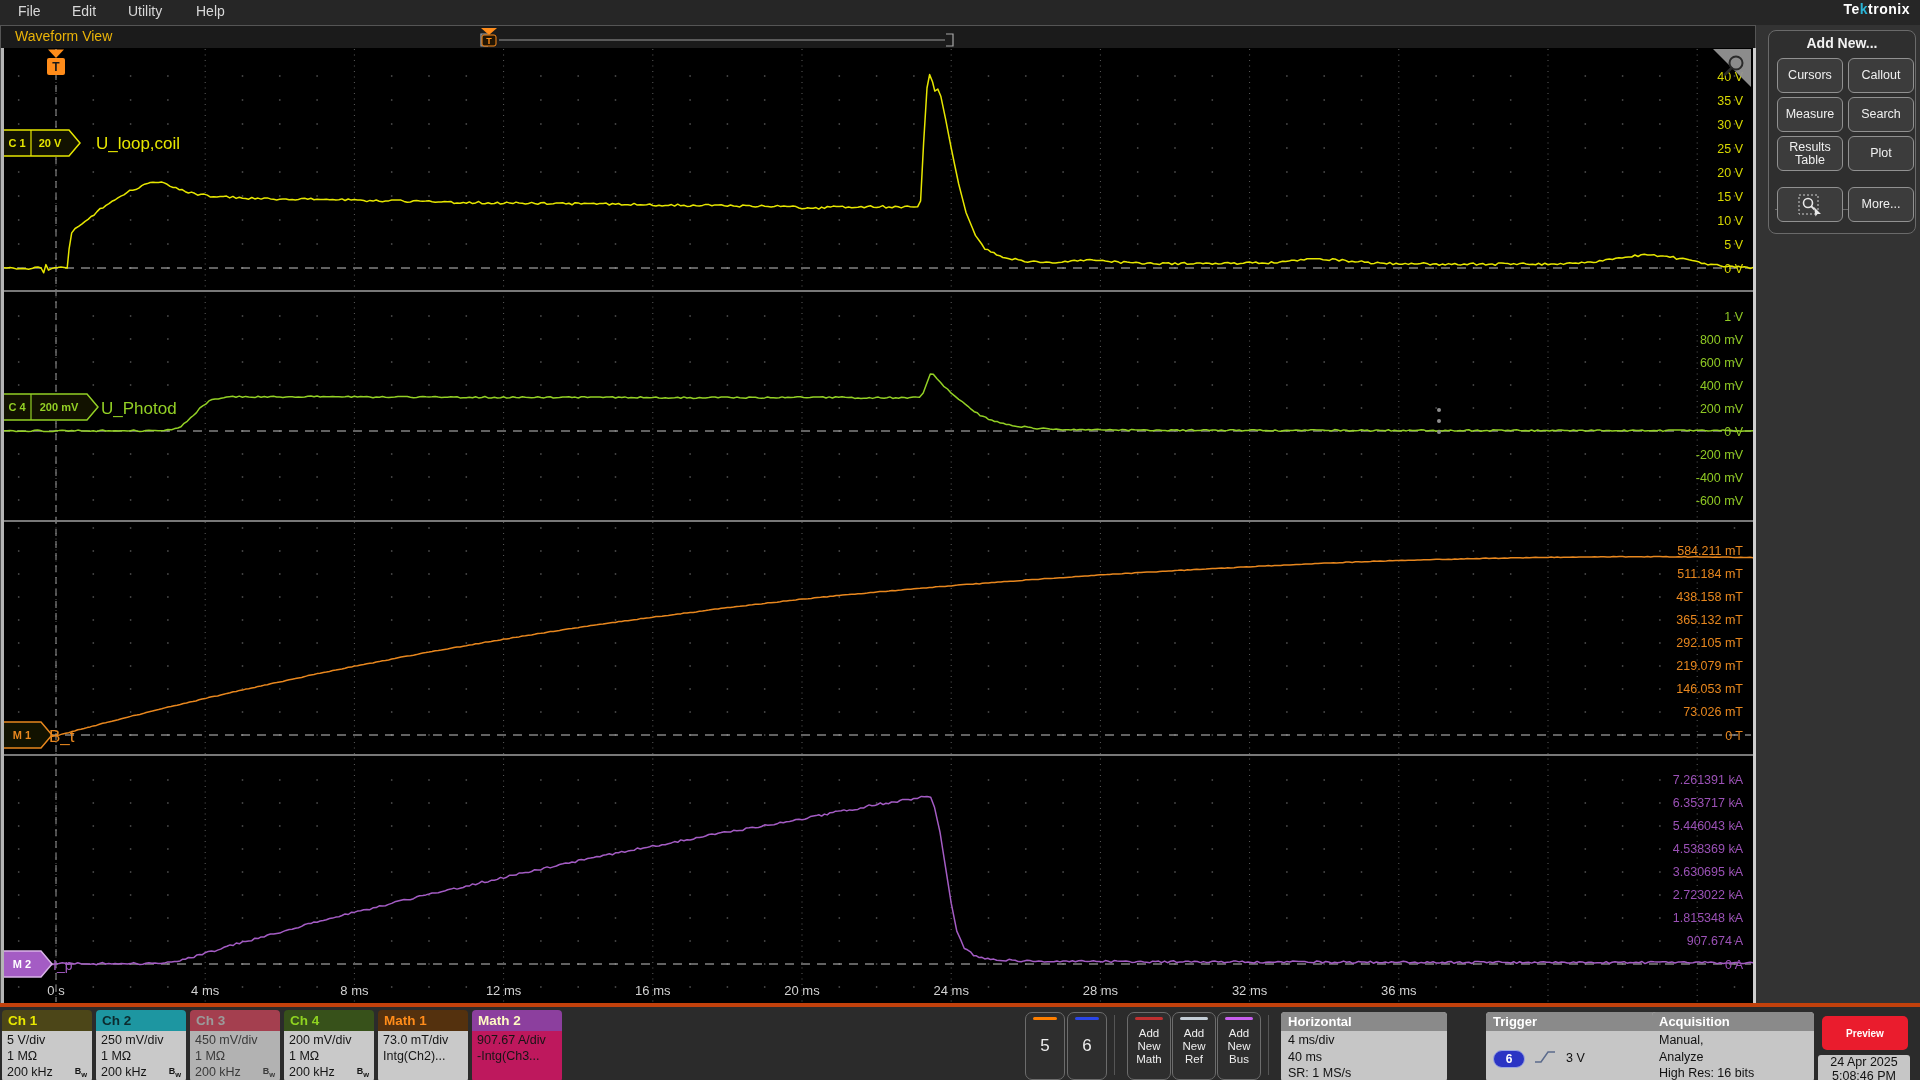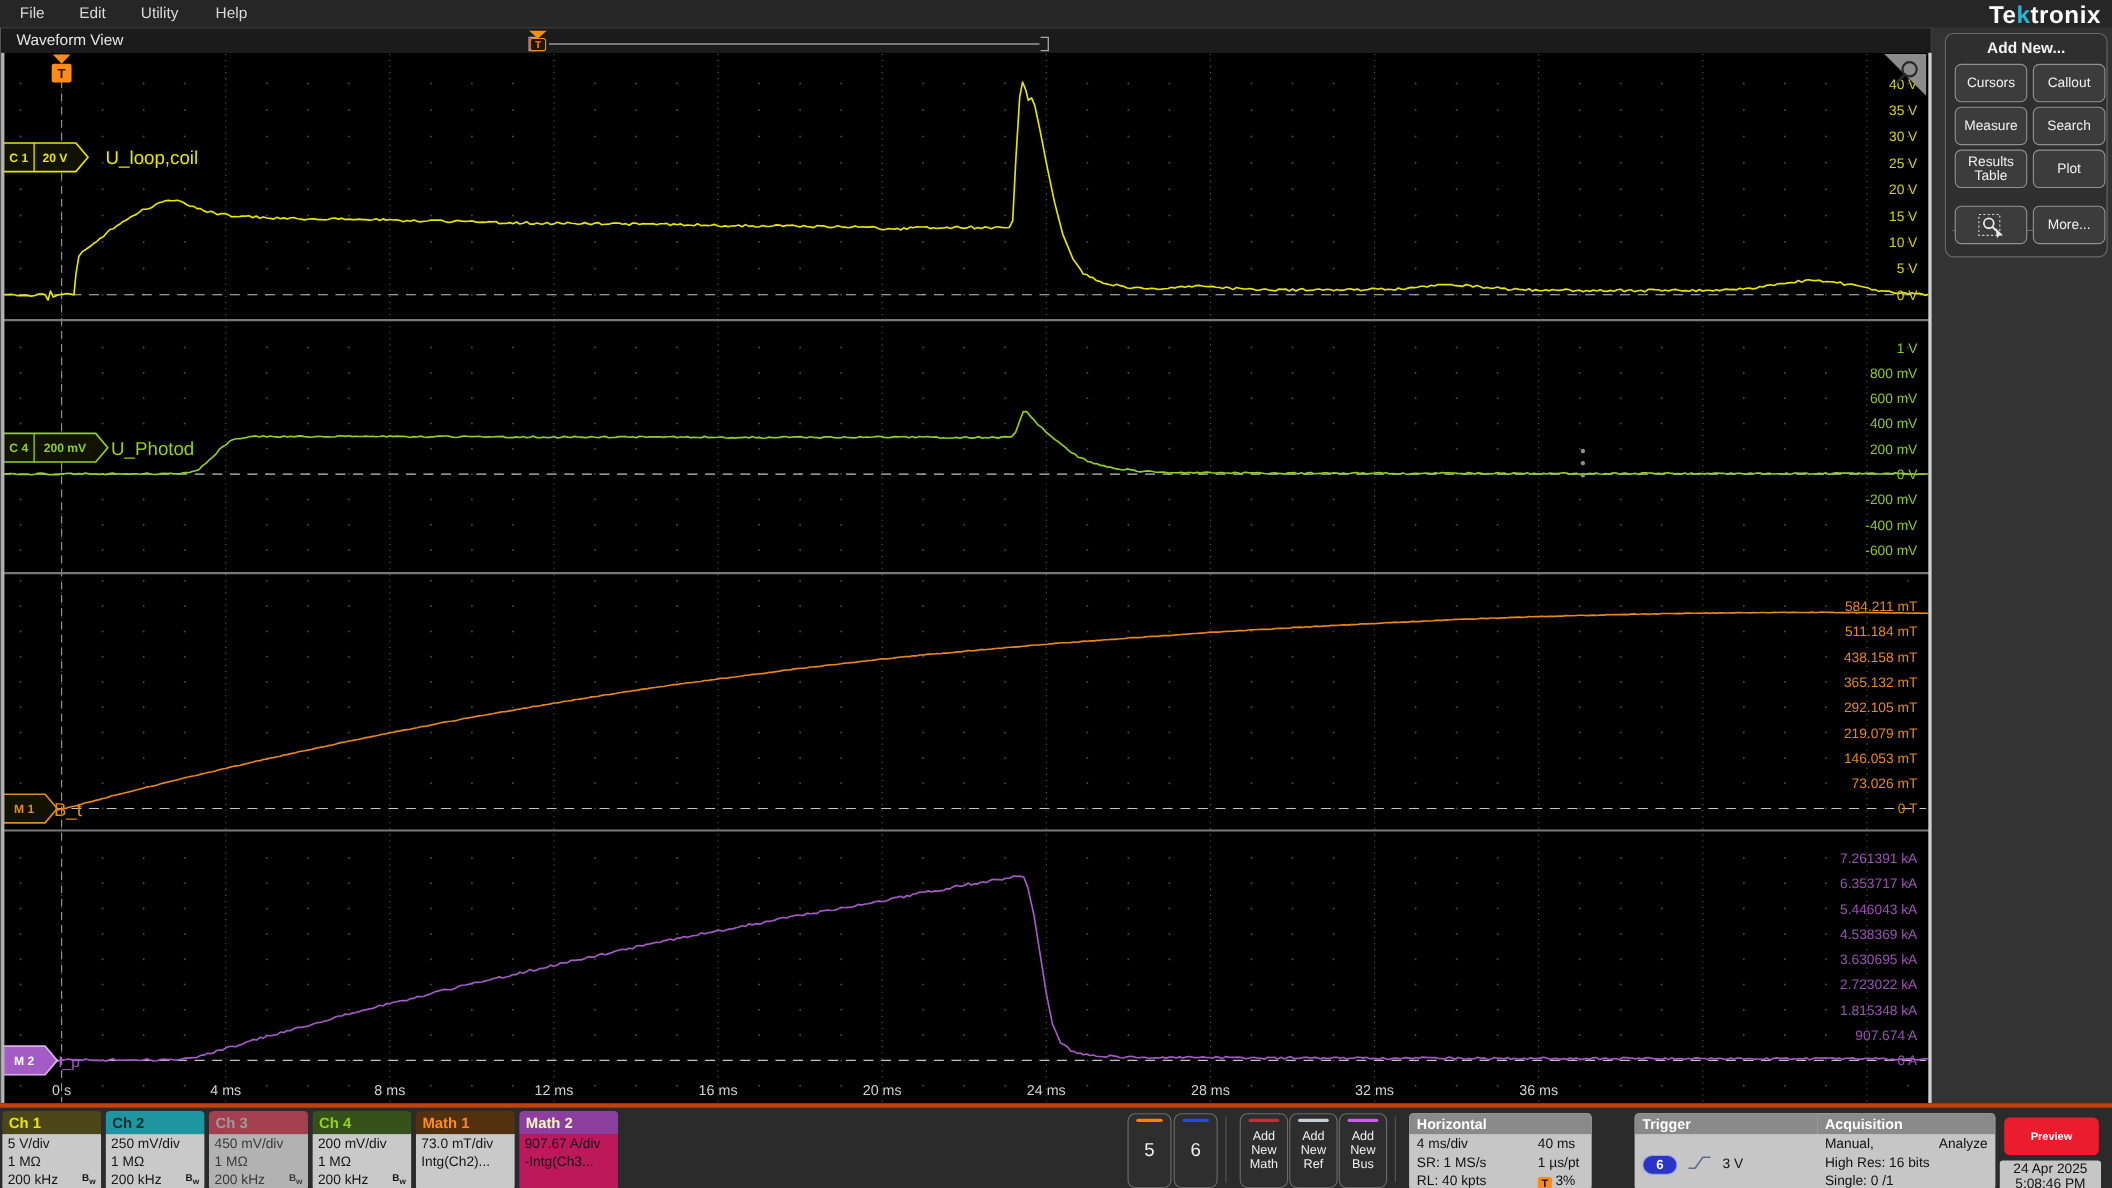--- a/index.html
+++ b/index.html
@@ -1,27 +1,27 @@
 <!DOCTYPE html>
 <html><head>
 <meta charset="utf-8">
 <style>
   html,body{margin:0;padding:0;background:#333;}
   #app{position:relative;width:1920px;height:1080px;background:#333;overflow:hidden;
        font-family:"Liberation Sans",sans-serif;-webkit-font-smoothing:antialiased;}
   
   .menubar{position:absolute;left:0;top:0;width:1920px;height:25px;background:#262626;}
   .menu-item{position:absolute;top:3px;font-size:14px;color:#d8d8d8;cursor:default;}
-  .logo{position:absolute;right:10px;top:1px;font-size:22px;font-weight:bold;color:#fff;letter-spacing:.5px;}
+  .logo{position:absolute;right:10px;top:1px;font-size:14px;font-weight:bold;color:#fff;letter-spacing:.5px;}
   .logo .accent{color:#2bb3d4;}
   
   .wave-window{position:absolute;left:0;top:25px;width:1756px;height:978px;background:#000;
                border:1px solid #555;box-sizing:border-box;}
   .wave-titlebar{position:absolute;left:0;top:0;width:100%;height:22px;background:#1b1b1b;border-bottom:1px solid #444;}
-  .wave-title{position:absolute;left:14px;top:2px;font-size:14px;color:#e5e5e5;}
+  .wave-title{position:absolute;left:14px;top:2px;font-size:14px;color:#eab308;}
   #overviewsvg{position:absolute;left:0;top:0;}
   #plot{position:absolute;left:0;top:22px;background:#000;display:block;}
   .edge-strip{position:absolute;top:22px;width:3px;height:955px;}
   .edge-left{left:0;background:#b5b5b5;}
   .edge-right{left:1752px;background:#cfcfcf;}
   
   .sidebar-panel{position:absolute;left:1768px;top:30px;width:146px;height:202px;border:1px solid #6a6a6a;border-radius:8px;background:#2f2f2f;}
   .sidebar-title{position:absolute;left:0;top:4px;width:100%;text-align:center;font-size:14px;font-weight:bold;color:#f2f2f2;}
   .side-btn{position:absolute;width:64px;height:33px;background:#3c3c3c;border:1px solid #919191;border-radius:6px;
             color:#f0f0f0;font-size:12.5px;display:flex;align-items:center;justify-content:center;text-align:center;line-height:13px;cursor:default;}
@@ -35,21 +35,21 @@
   .bw{font-size:9px;font-weight:bold;position:relative;top:-1px;}
   .numbtn{position:absolute;top:5px;width:38px;height:66px;background:#2e2e2e;border:1px solid #6c6c6c;border-radius:7px;
           color:#eee;font-size:17px;display:flex;align-items:center;justify-content:center;}
   .stripe{position:absolute;left:7px;top:4px;right:7px;height:3px;border-radius:2px;}
   .addbtn{position:absolute;top:5px;width:42px;height:66px;background:#2e2e2e;border:1px solid #6c6c6c;border-radius:7px;
           color:#eee;font-size:11.5px;text-align:center;display:flex;align-items:center;justify-content:center;line-height:13px;}
   .vsep{position:absolute;top:8px;width:1px;height:60px;background:#555;}
   .panel{position:absolute;top:5px;background:#c6c6c6;border-radius:4px;overflow:hidden;}
   .panel-head{height:19px;background:#8a8a8a;color:#fff;font-size:13px;font-weight:bold;padding-left:7px;line-height:19px;}
   .panel-body{padding:1px 7px;font-size:12.5px;color:#111;line-height:16.5px;}
-  .prow{display:flex;}
+  .prow{display:flex;flex-direction:column;}
   .pcol1{width:110px;}
   .trig-pill{display:inline-block;width:30px;height:16px;background:#2b34c4;border:1px solid #9aa4e0;border-radius:9px;
              color:#fff;font-size:12px;font-weight:bold;text-align:center;line-height:16px;vertical-align:middle;}
   .t-icon{display:inline-block;width:13px;height:13px;background:#ff8c1a;color:#141414;font-size:10px;font-weight:bold;
           text-align:center;line-height:13px;border-radius:2px;vertical-align:-2px;margin-right:3px;}
   .preview-btn{position:absolute;left:1822px;top:9px;width:86px;height:34px;background:#ea1c2d;border-radius:5px;
                color:#fff;font-size:10px;font-weight:bold;display:flex;align-items:center;justify-content:center;}
   .datetime{position:absolute;left:1818px;top:48px;width:92px;height:27px;background:#c6c6c6;border-radius:3px;
             color:#111;font-size:12.5px;text-align:center;line-height:13.5px;padding-top:1px;box-sizing:border-box;}
 </style>

